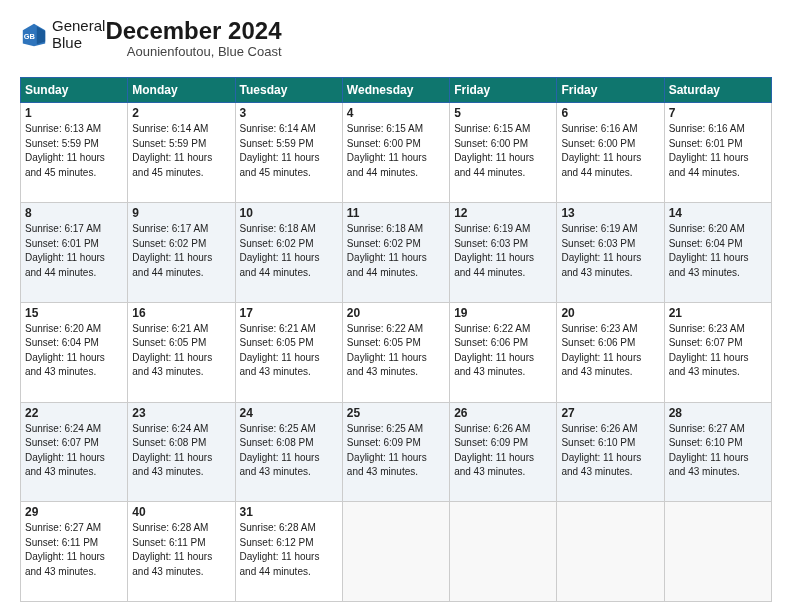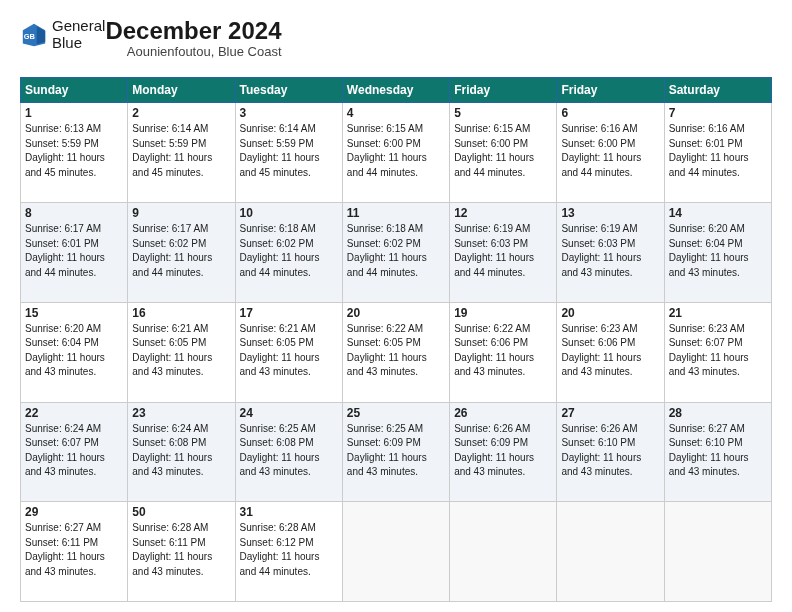--- a/index.html
+++ b/index.html
@@ -249,21 +249,21 @@
             <span class="day-num">28</span>
             <div class="day-info">Sunrise: 6:27 AM<br>Sunset: 6:10 PM<br>Daylight: 11 hours<br>and 43 minutes.</div>
           </td>
         </tr>
         <tr>
           <td>
             <span class="day-num">29</span>
             <div class="day-info">Sunrise: 6:27 AM<br>Sunset: 6:11 PM<br>Daylight: 11 hours<br>and 43 minutes.</div>
           </td>
           <td>
-            <span class="day-num">50</span>
+            <span class="day-num">40</span>
             <div class="day-info">Sunrise: 6:28 AM<br>Sunset: 6:11 PM<br>Daylight: 11 hours<br>and 43 minutes.</div>
           </td>
           <td>
             <span class="day-num">31</span>
             <div class="day-info">Sunrise: 6:28 AM<br>Sunset: 6:12 PM<br>Daylight: 11 hours<br>and 44 minutes.</div>
           </td>
           <td class="empty-cell"></td>
           <td class="empty-cell"></td>
           <td class="empty-cell"></td>
           <td class="empty-cell"></td>

